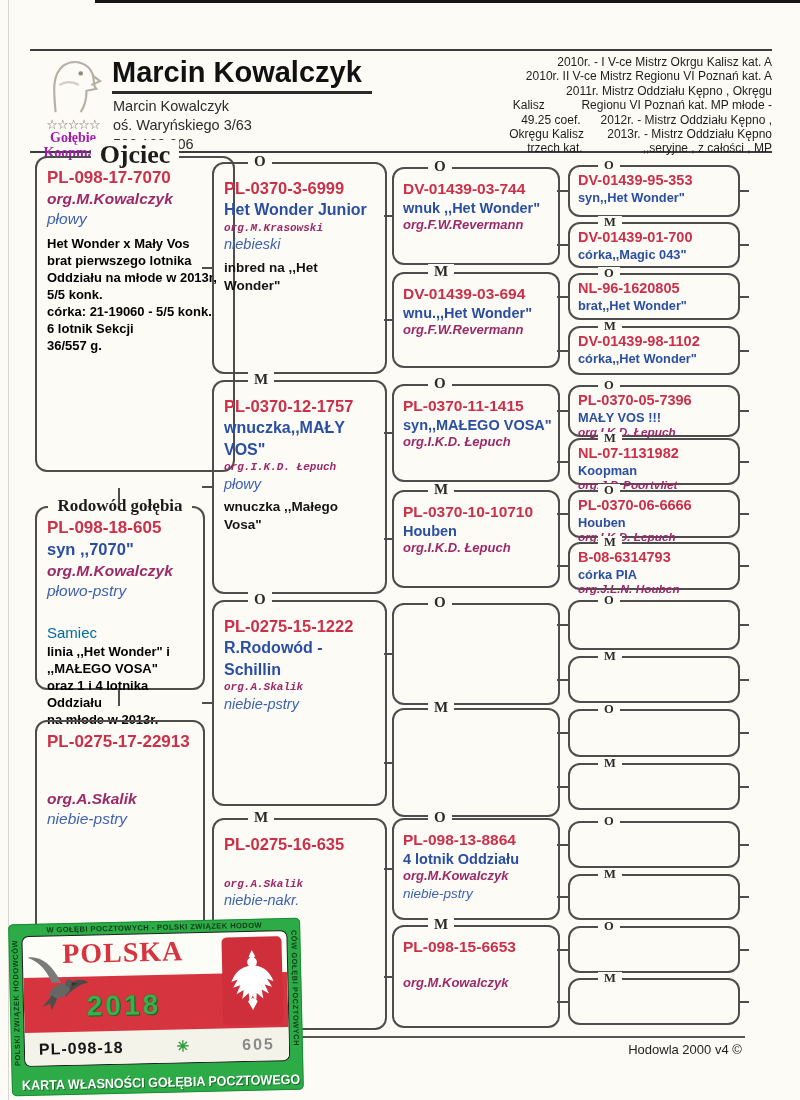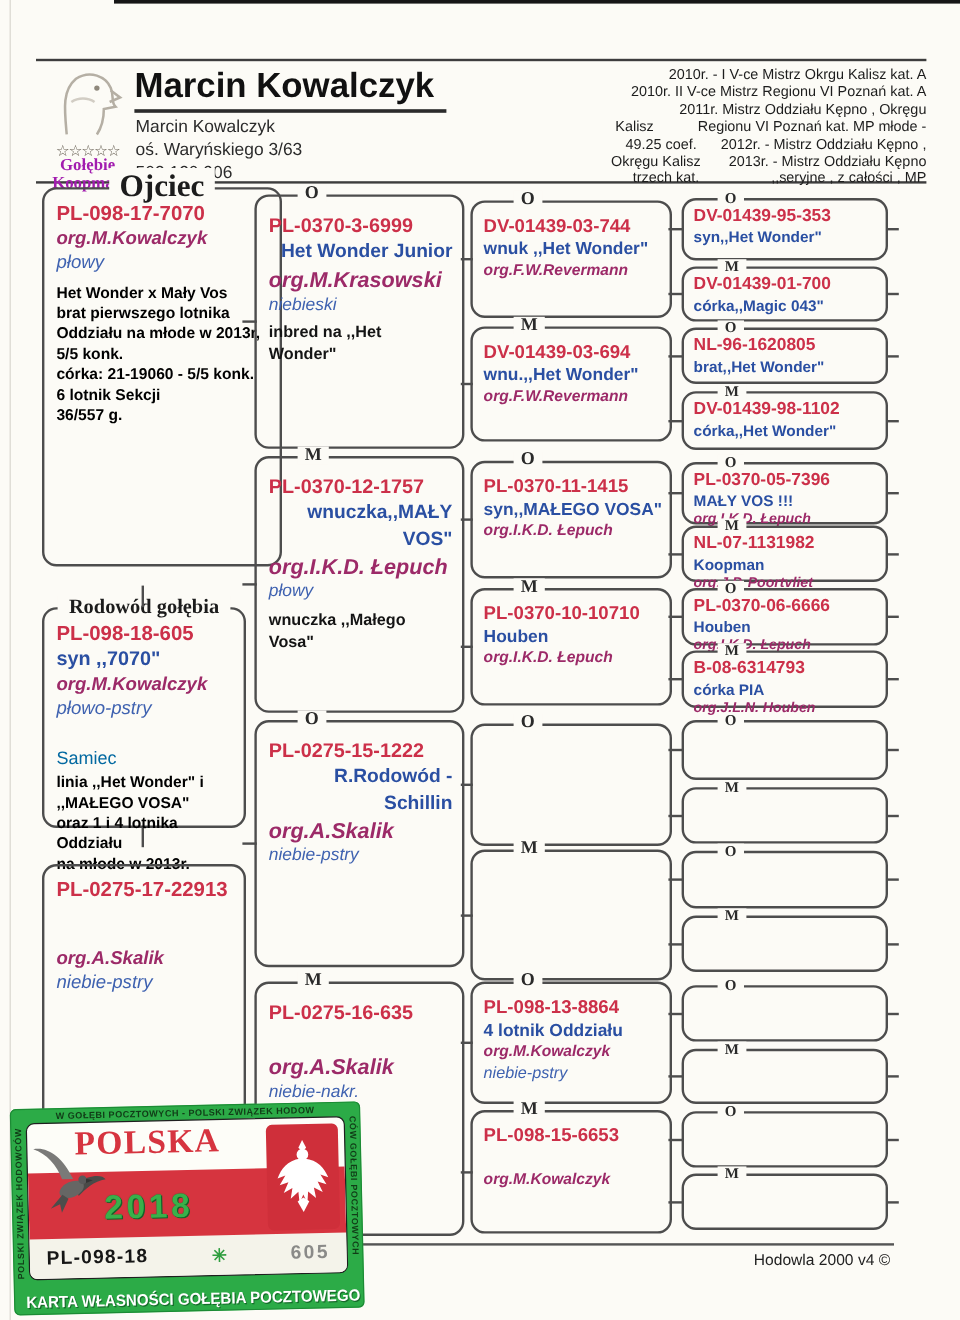--- a/index.html
+++ b/index.html
@@ -50,21 +50,21 @@
   .org{color:var(--mag);font-weight:bold;font-style:italic;}
   .colr{color:var(--lblue);font-style:italic;}
   .note{color:#141414;font-weight:bold;}
   .plain{color:#0369a1;margin-top:22px;}
   .notes{margin-top:7px;color:#000000;font-weight:bold;white-space:pre-line;}
   .col1{padding:9px 8px 0 10px;line-height:1.3;}
   .col1 .id{font-size:17px;} .col1 .name{font-size:16.5px;} .col1 .org{font-size:15.5px;}
   .col1 .colr{font-size:15.5px;} .col1 .plain{font-size:15px;} .col1 .notes{font-size:13px;line-height:1.3;}
   .spacer{height:36px;}
   .c2{padding:13px 8px 0 10px;line-height:1.34;}
-  .c2 .id{font-size:16.5px;} .c2 .name{font-size:16px;text-align:right;} .c2 .org{font-size:18px;}
+  .c2 .id{font-size:16.5px;} .c2 .name{font-size:16px;} .c2 .org{font-size:11px;font-family:Liberation Mono, monospace;}
   .c2 .colr{font-size:14.5px;} .c2 .note{font-size:13.5px;margin-top:4px;}
   .c3{padding:10px 6px 0 9px;line-height:1.28;}
   .c3 .id{font-size:15.5px;} .c3 .name{font-size:14.5px;} .c3 .org{font-size:13px;}
   .c3 .colr{font-size:13.5px;}
   .c4{padding:5px 5px 0 8px;line-height:1.22;}
   .c4 .id{font-size:14.5px;} .c4 .name{font-size:12.8px;} .c4 .org{font-size:11.8px;}
   .connector{position:absolute;height:2px;background:var(--line);}
   
   .brand{position:absolute;left:595px;top:1042px;width:180px;text-align:center;
          font-size:13px;color:#222;}

